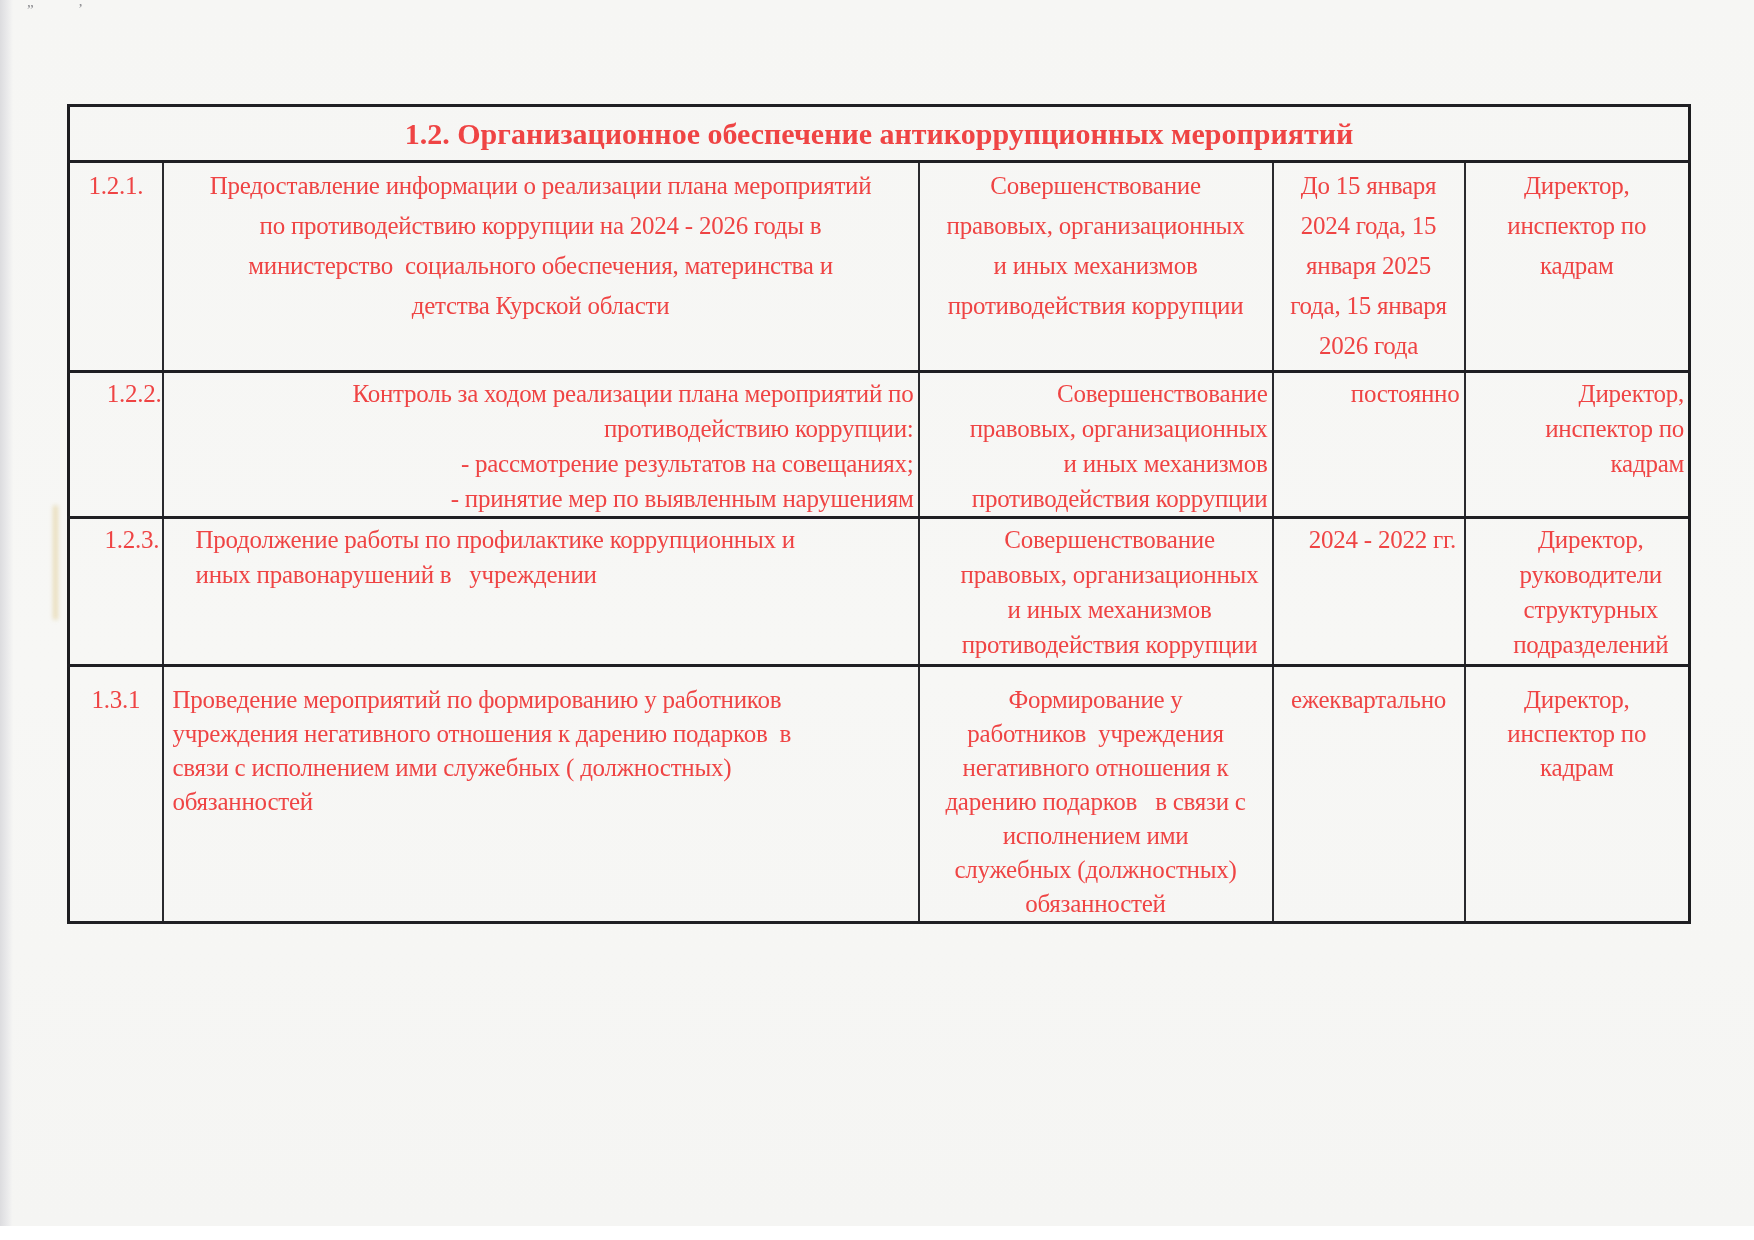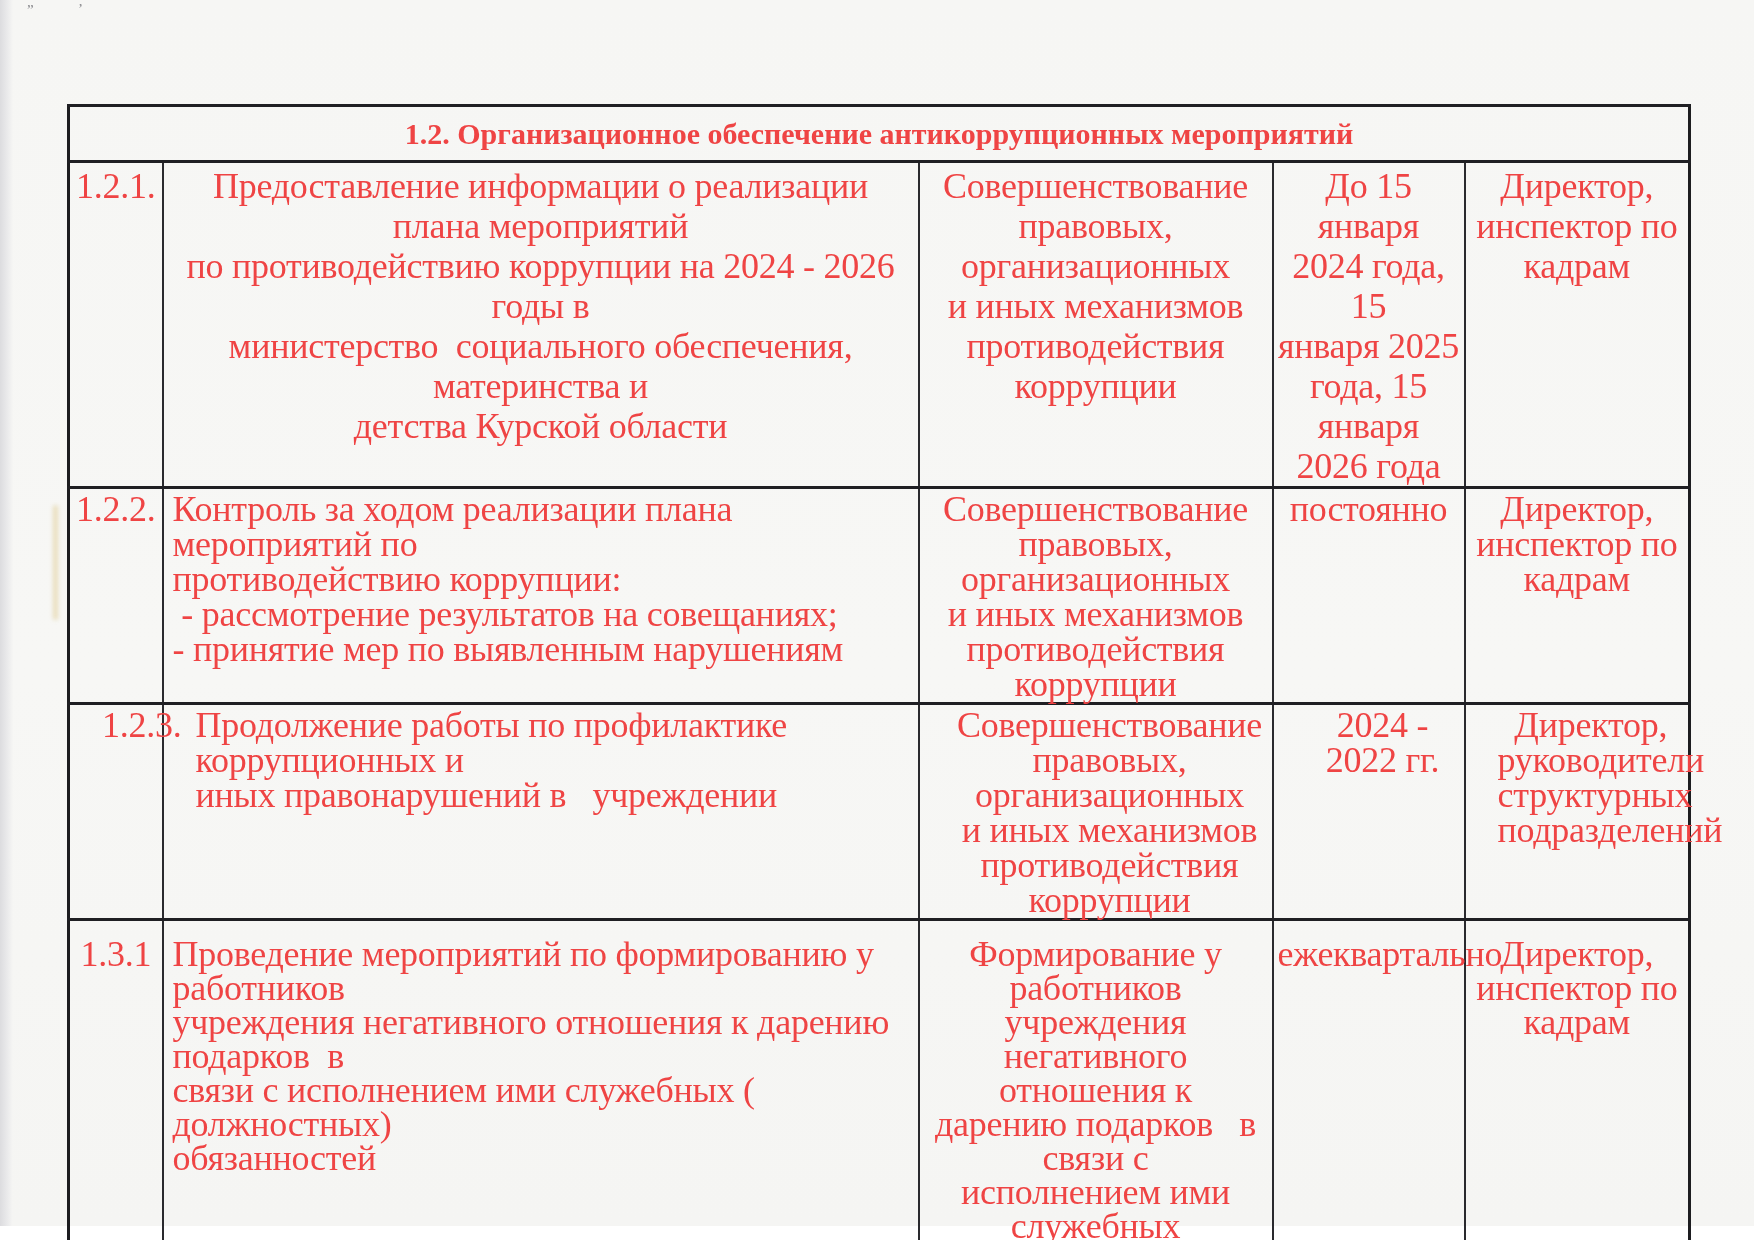--- a/index.html
+++ b/index.html
@@ -31,34 +31,34 @@
     border-collapse:collapse; table-layout:fixed;
     color:#ef4444;
   }
   table.doc-table { border:3px solid #1d1d20; }
   .doc-table td {
     border-left:2px solid #2a2a2e;
     border-right:2px solid #2a2a2e;
     border-top:3px solid #1f1f23;
     border-bottom:3px solid #1f1f23;
     vertical-align:top;
-    font-size:36px;
+    font-size:25px;
     letter-spacing:-0.25px;
     padding:3px 4px 0 4px;
     white-space:pre-wrap;
     text-align:center;
   }
   td.section-header {
     font-weight:bold; font-size:30px; letter-spacing:0;
     vertical-align:middle; text-align:center; padding:0 10px;
     white-space:normal;
   }
   td.measure-left { text-align:left; padding-left:9px; }
   tr.row-1 td { line-height:40px; }
-  tr.row-2 td { line-height:35px; }
+  tr.row-2 td { line-height:35px;text-align:right; }
   tr.row-3 td { line-height:35px;padding-left:32px; }
   tr.row-4 td { line-height:34px; padding-top:16px; }
   td.num-cell { text-align:center; padding-left:0; padding-right:0; }
 </style>
 </head>
 <body>
 
 <div class="scan-page"></div>
 <div class="scan-left-edge"></div>
 <span class="scan-speck speck-1">”</span>

